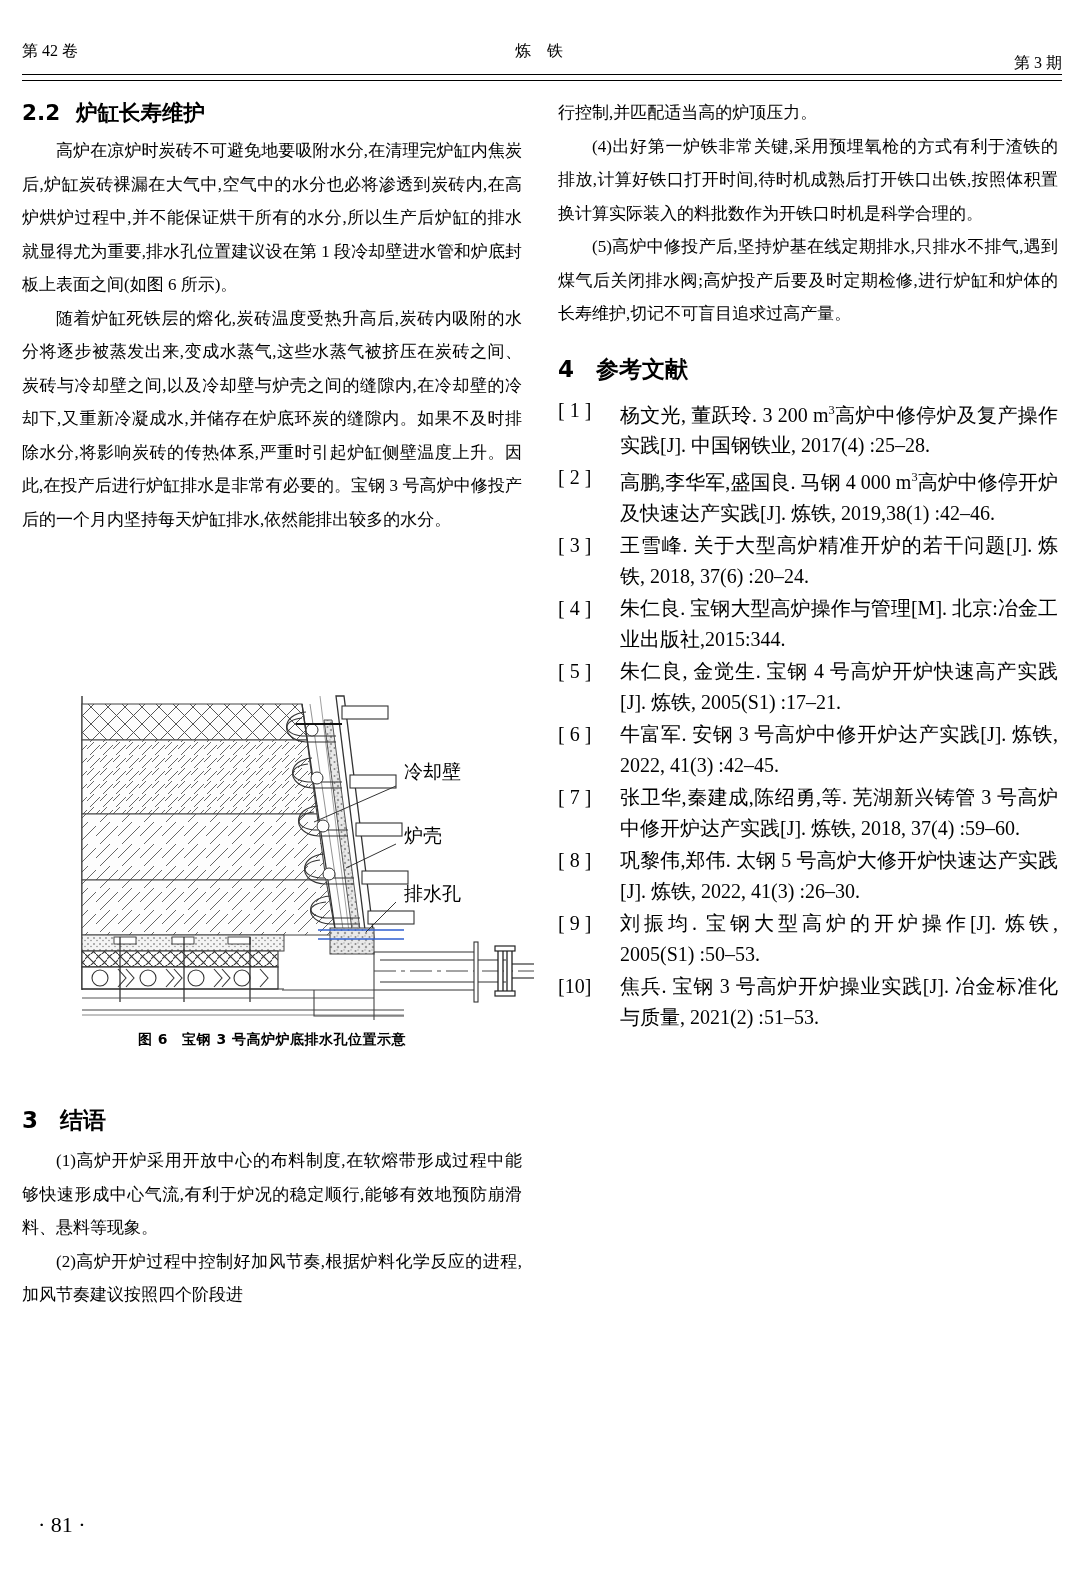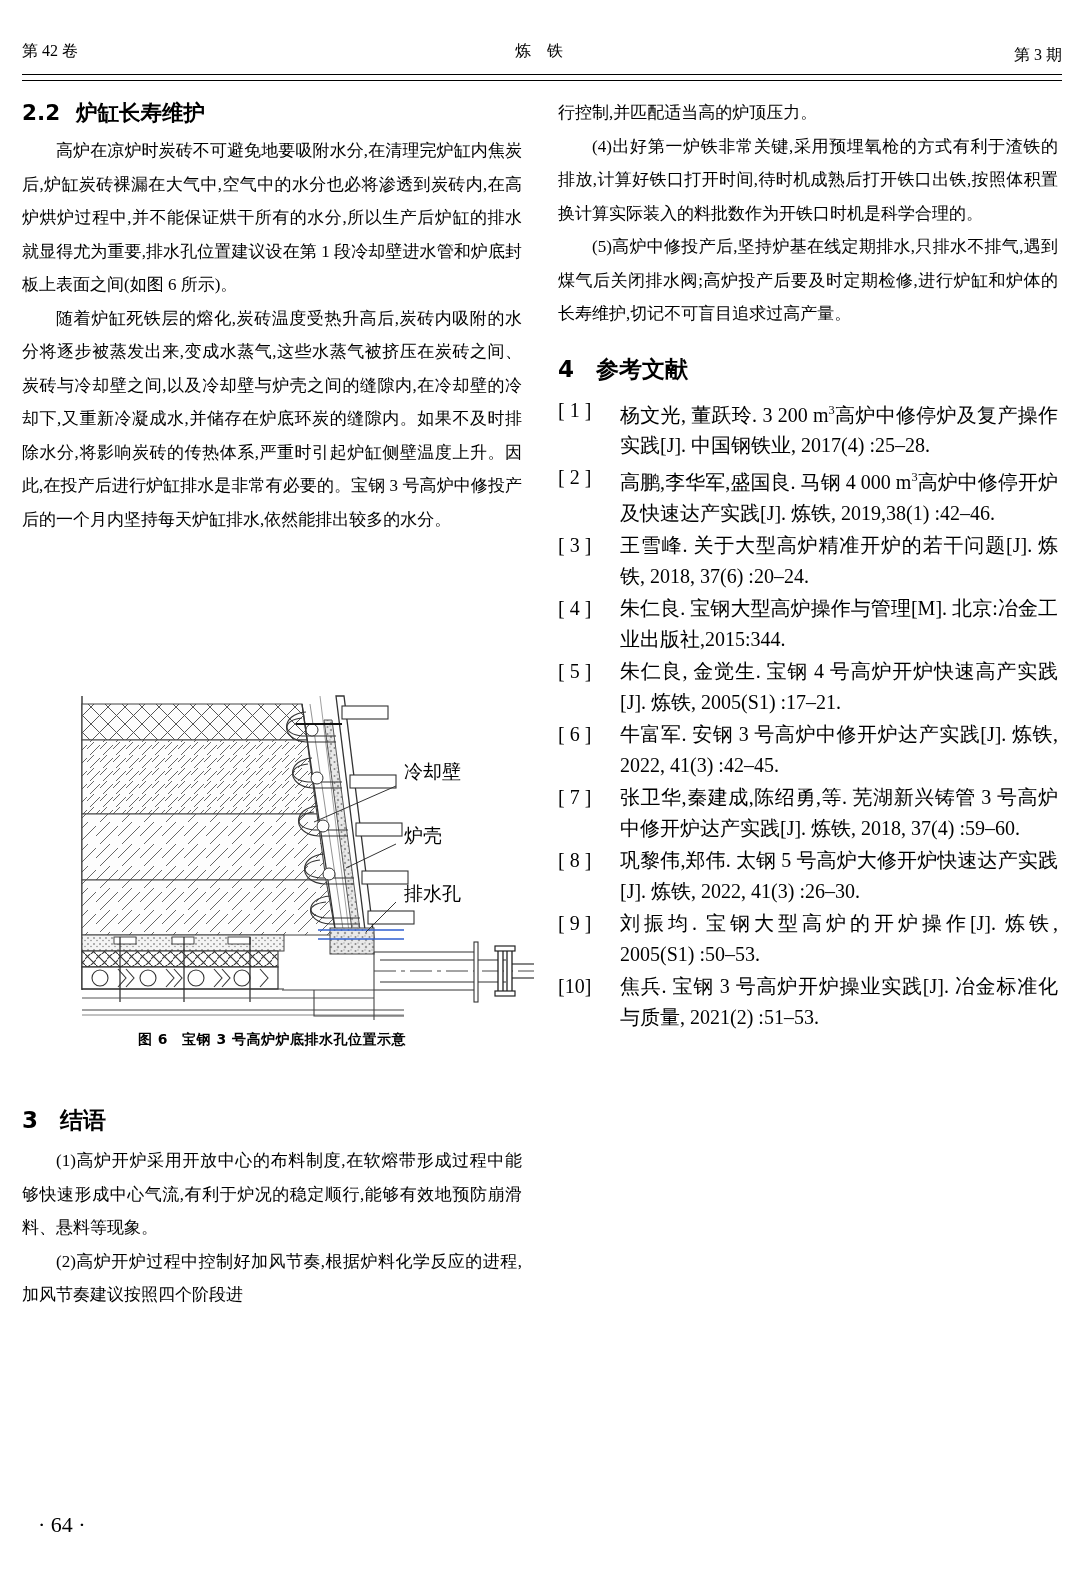--- a/index.html
+++ b/index.html
@@ -27,21 +27,21 @@
     position: absolute;
     left: 22px;
     top: 34px;
     width: 1040px;
     height: 34px;
     font-size: 16px;
     line-height: 34px;
   }
   .runhead .rh-left   { position: absolute; left: 0;   top: 0; }
   .runhead .rh-center { position: absolute; left: 0;   top: 0; width: 1040px; text-align: center; letter-spacing: 6px; }
-  .runhead .rh-right  { position: absolute; right: 0;  top: 4px; }
+  .runhead .rh-right  { position: absolute; right: 0;  top: 12px; }
 
   .rule-double {
     position: absolute;
     left: 22px;
     top: 74px;
     width: 1040px;
     height: 5px;
     border-top: 1.6px solid #000;
     border-bottom: 1.6px solid #000;
   }
@@ -332,15 +332,15 @@
       <div class="ref"><span class="tag">[ 4 ]</span><span>朱仁良. 宝钢大型高炉操作与管理[M]. 北京:冶金工业出版社,2015:344.</span></div>
       <div class="ref"><span class="tag">[ 5 ]</span><span>朱仁良, 金觉生. 宝钢 4 号高炉开炉快速高产实践[J]. 炼铁, 2005(S1) :17–21.</span></div>
       <div class="ref"><span class="tag">[ 6 ]</span><span>牛富军. 安钢 3 号高炉中修开炉达产实践[J]. 炼铁, 2022, 41(3) :42–45.</span></div>
       <div class="ref"><span class="tag">[ 7 ]</span><span>张卫华,秦建成,陈绍勇,等. 芜湖新兴铸管 3 号高炉中修开炉达产实践[J]. 炼铁, 2018, 37(4) :59–60.</span></div>
       <div class="ref"><span class="tag">[ 8 ]</span><span>巩黎伟,郑伟. 太钢 5 号高炉大修开炉快速达产实践[J]. 炼铁, 2022, 41(3) :26–30.</span></div>
       <div class="ref"><span class="tag">[ 9 ]</span><span>刘振均. 宝钢大型高炉的开炉操作[J]. 炼铁, 2005(S1) :50–53.</span></div>
       <div class="ref"><span class="tag">[10]</span><span>焦兵. 宝钢 3 号高炉开炉操业实践[J]. 冶金标准化与质量, 2021(2) :51–53.</span></div>
     </div>
   </div>
 
-  <div class="folio">· 64 ·</div>
+  <div class="folio">· 81 ·</div>
 
 </div>
 
 </body></html>

